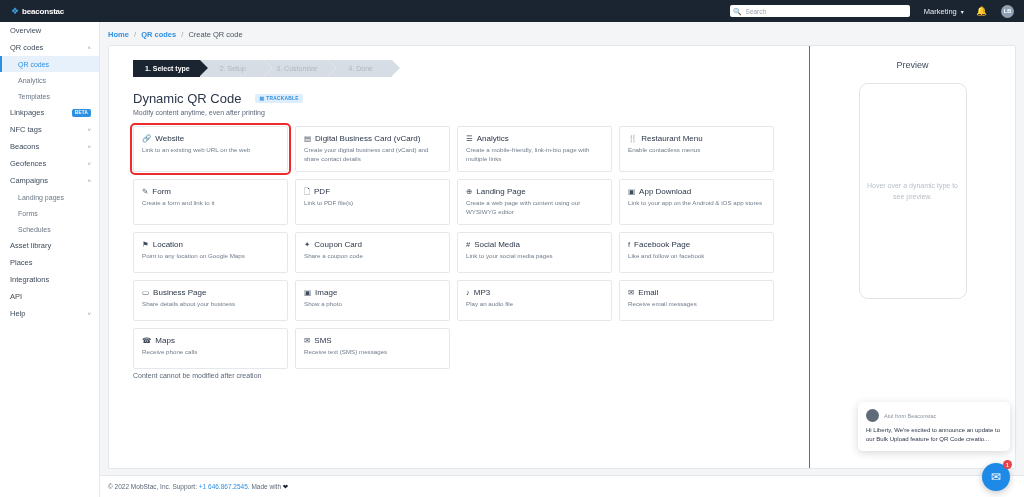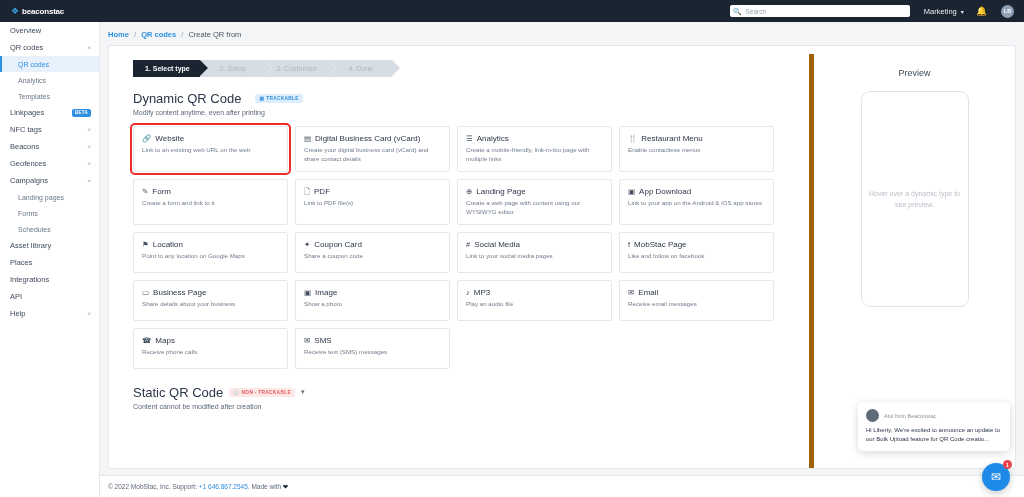--- a/index.html
+++ b/index.html
@@ -116,22 +116,22 @@
     font-size: 8px; color: #2b3648; margin-bottom: 3px;
   }
   .qr-ico { font-size: 7.5px; color: #3e4b5b; line-height: 1; }
   .qr-desc { font-size: 6.2px; color: #707c8b; line-height: 1.45; }
 
   .static-head { margin: 16px 0 0 24px; display: flex; align-items: center; gap: 6px; }
   .drop-caret { font-size: 7px; color: #5c6878; }
 
   
   .preview-pane {
-    position: absolute; top: 8px; right: 0; width: 206px; height: 100%;
-    border-left: 5px solid #a16207;
+    position: absolute; top: 0; right: 0; width: 206px; height: 100%;
+    border-left: 1px solid #a16207;
   }
   .preview-title {
     text-align: center; margin-top: 14px; font-size: 9px; color: #3e4b5b;
   }
   .phone {
     margin: 13px auto 0; width: 108px; height: 216px;
     border: 1px solid #e0e4e9; border-radius: 9px;
     display: flex; align-items: center; justify-content: center; text-align: center;
   }
   .phone-txt { font-size: 7px; color: #b9c0c9; line-height: 1.6; width: 92px; }
@@ -256,21 +256,21 @@
       </div>
   </div>
 
   <div class="main">
 
     <div class="breadcrumb">
       <a href="#">Home</a>
       <span class="sep">/</span>
       <a href="#">QR codes</a>
       <span class="sep">/</span>
-      <span>Create QR from</span>
+      <span>Create QR code</span>
     </div>
 
     <div class="content-card">
 
       <div class="stepper" id="stepper">
           <div class="step active">1. Select type</div>
           <div class="step">2. Setup</div>
           <div class="step">3. Customize</div>
           <div class="step">4. Done</div>
         </div>
@@ -358,21 +358,21 @@
           <div class="qr-card">
             <div class="qr-title">
               <span class="qr-ico">#</span>
               <span>Social Media</span>
             </div>
             <div class="qr-desc">Link to your social media pages</div>
           </div>
           <div class="qr-card">
             <div class="qr-title">
               <span class="qr-ico">f</span>
-              <span>MobStac Page</span>
+              <span>Facebook Page</span>
             </div>
             <div class="qr-desc">Like and follow on facebook</div>
           </div>
           <div class="qr-card">
             <div class="qr-title">
               <span class="qr-ico">▭</span>
               <span>Business Page</span>
             </div>
             <div class="qr-desc">Share details about your business</div>
           </div>
@@ -406,28 +406,20 @@
           </div>
           <div class="qr-card">
             <div class="qr-title">
               <span class="qr-ico">✉</span>
               <span>SMS</span>
             </div>
             <div class="qr-desc">Receive text (SMS) messages</div>
           </div>
         </div>
 
-      <div class="static-head">
-        <span class="sect-title">Static QR Code</span>
-        <span class="badge nontrack">
-          <span>⚪</span>
-          <span>NON - TRACKABLE</span>
-        </span>
-        <span class="drop-caret">▾</span>
-      </div>
       <div class="sect-sub">Content cannot be modified after creation</div>
 
       <div class="preview-pane">
         <div class="preview-title">Preview</div>
         <div class="phone">
           <div class="phone-txt">Hover over a dynamic type to see preview.</div>
         </div>
       </div>
 
     </div>

